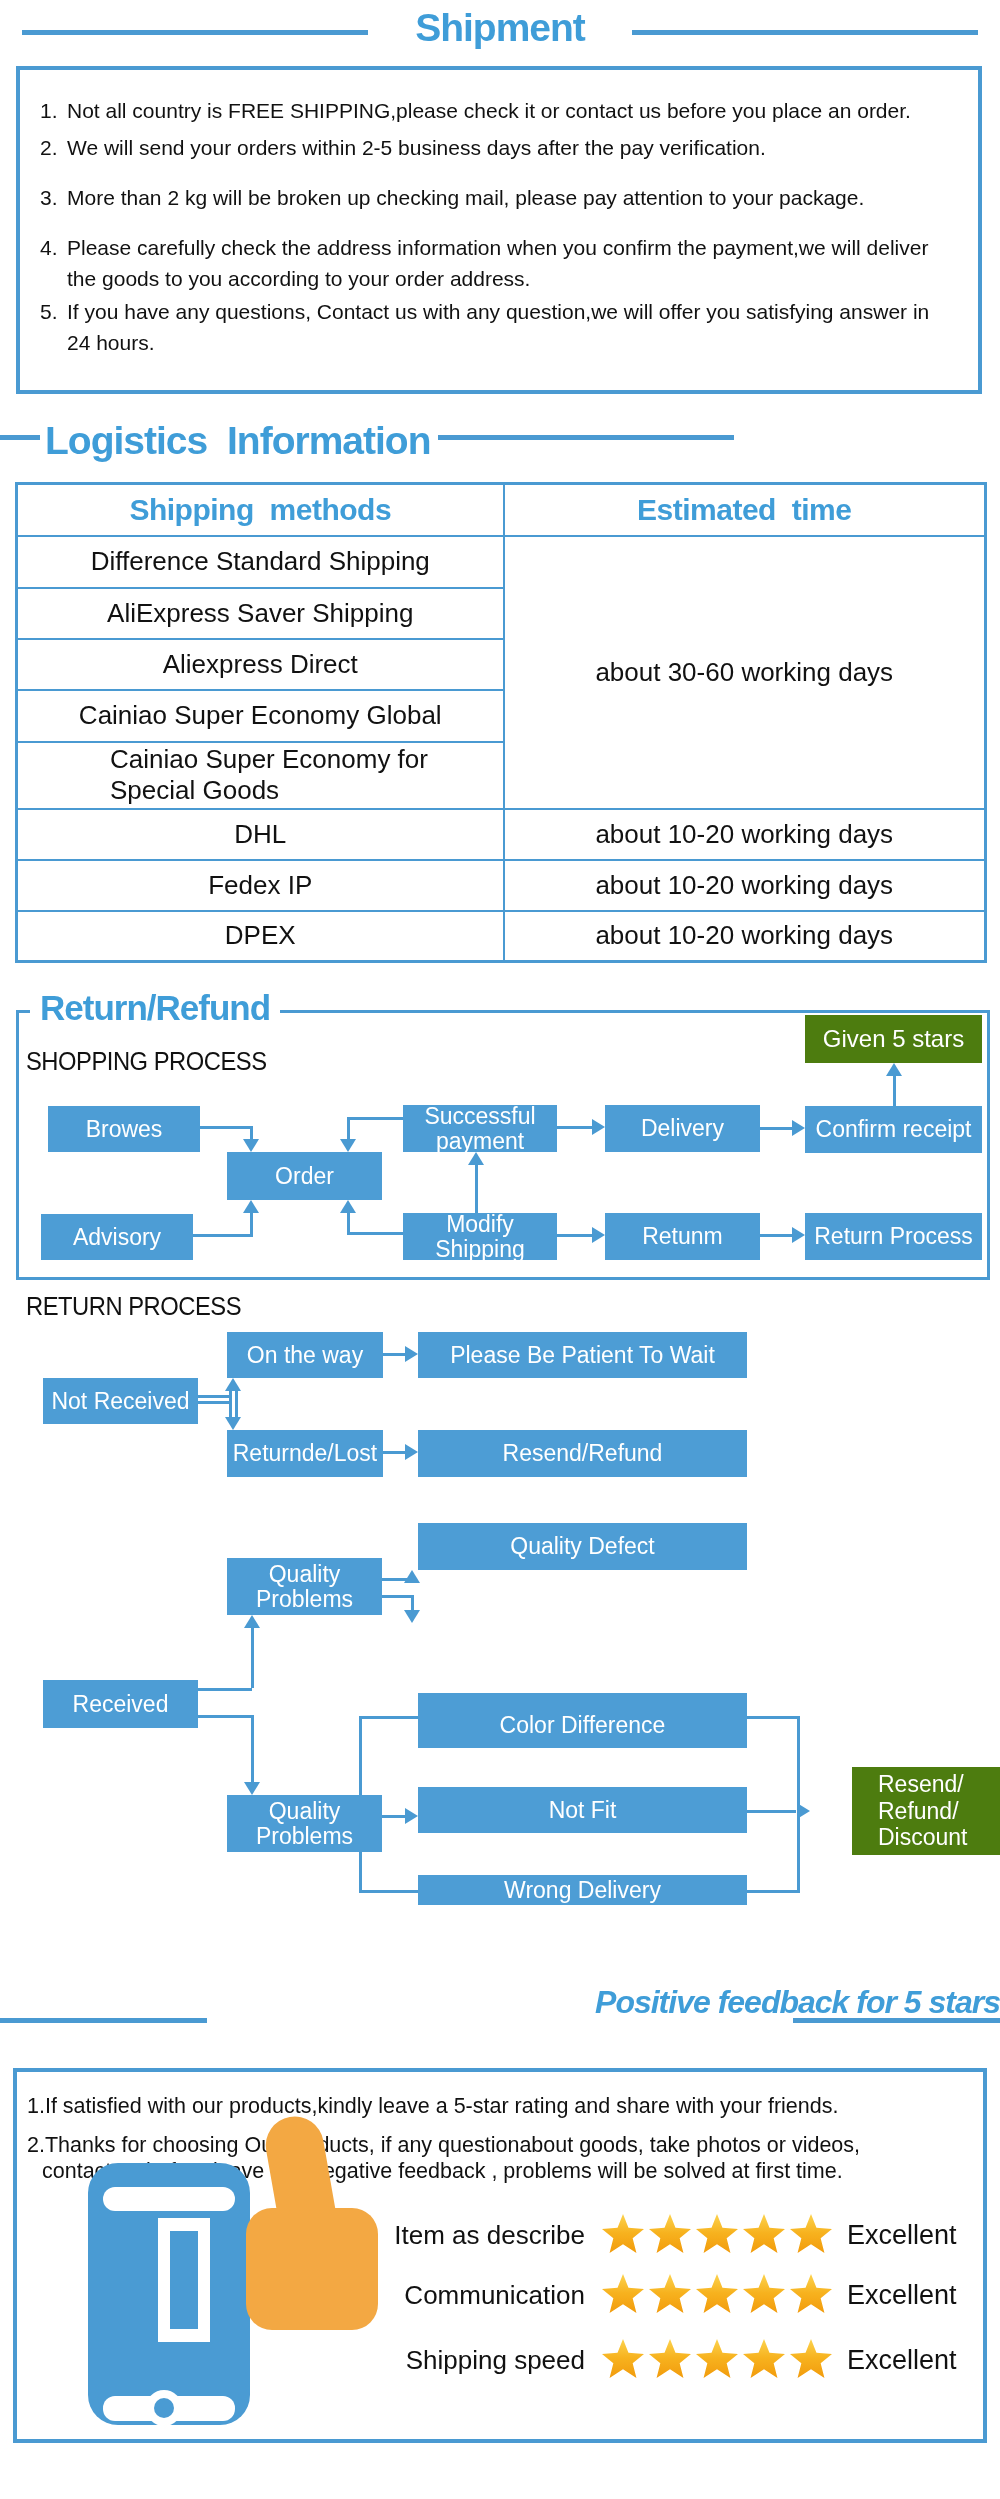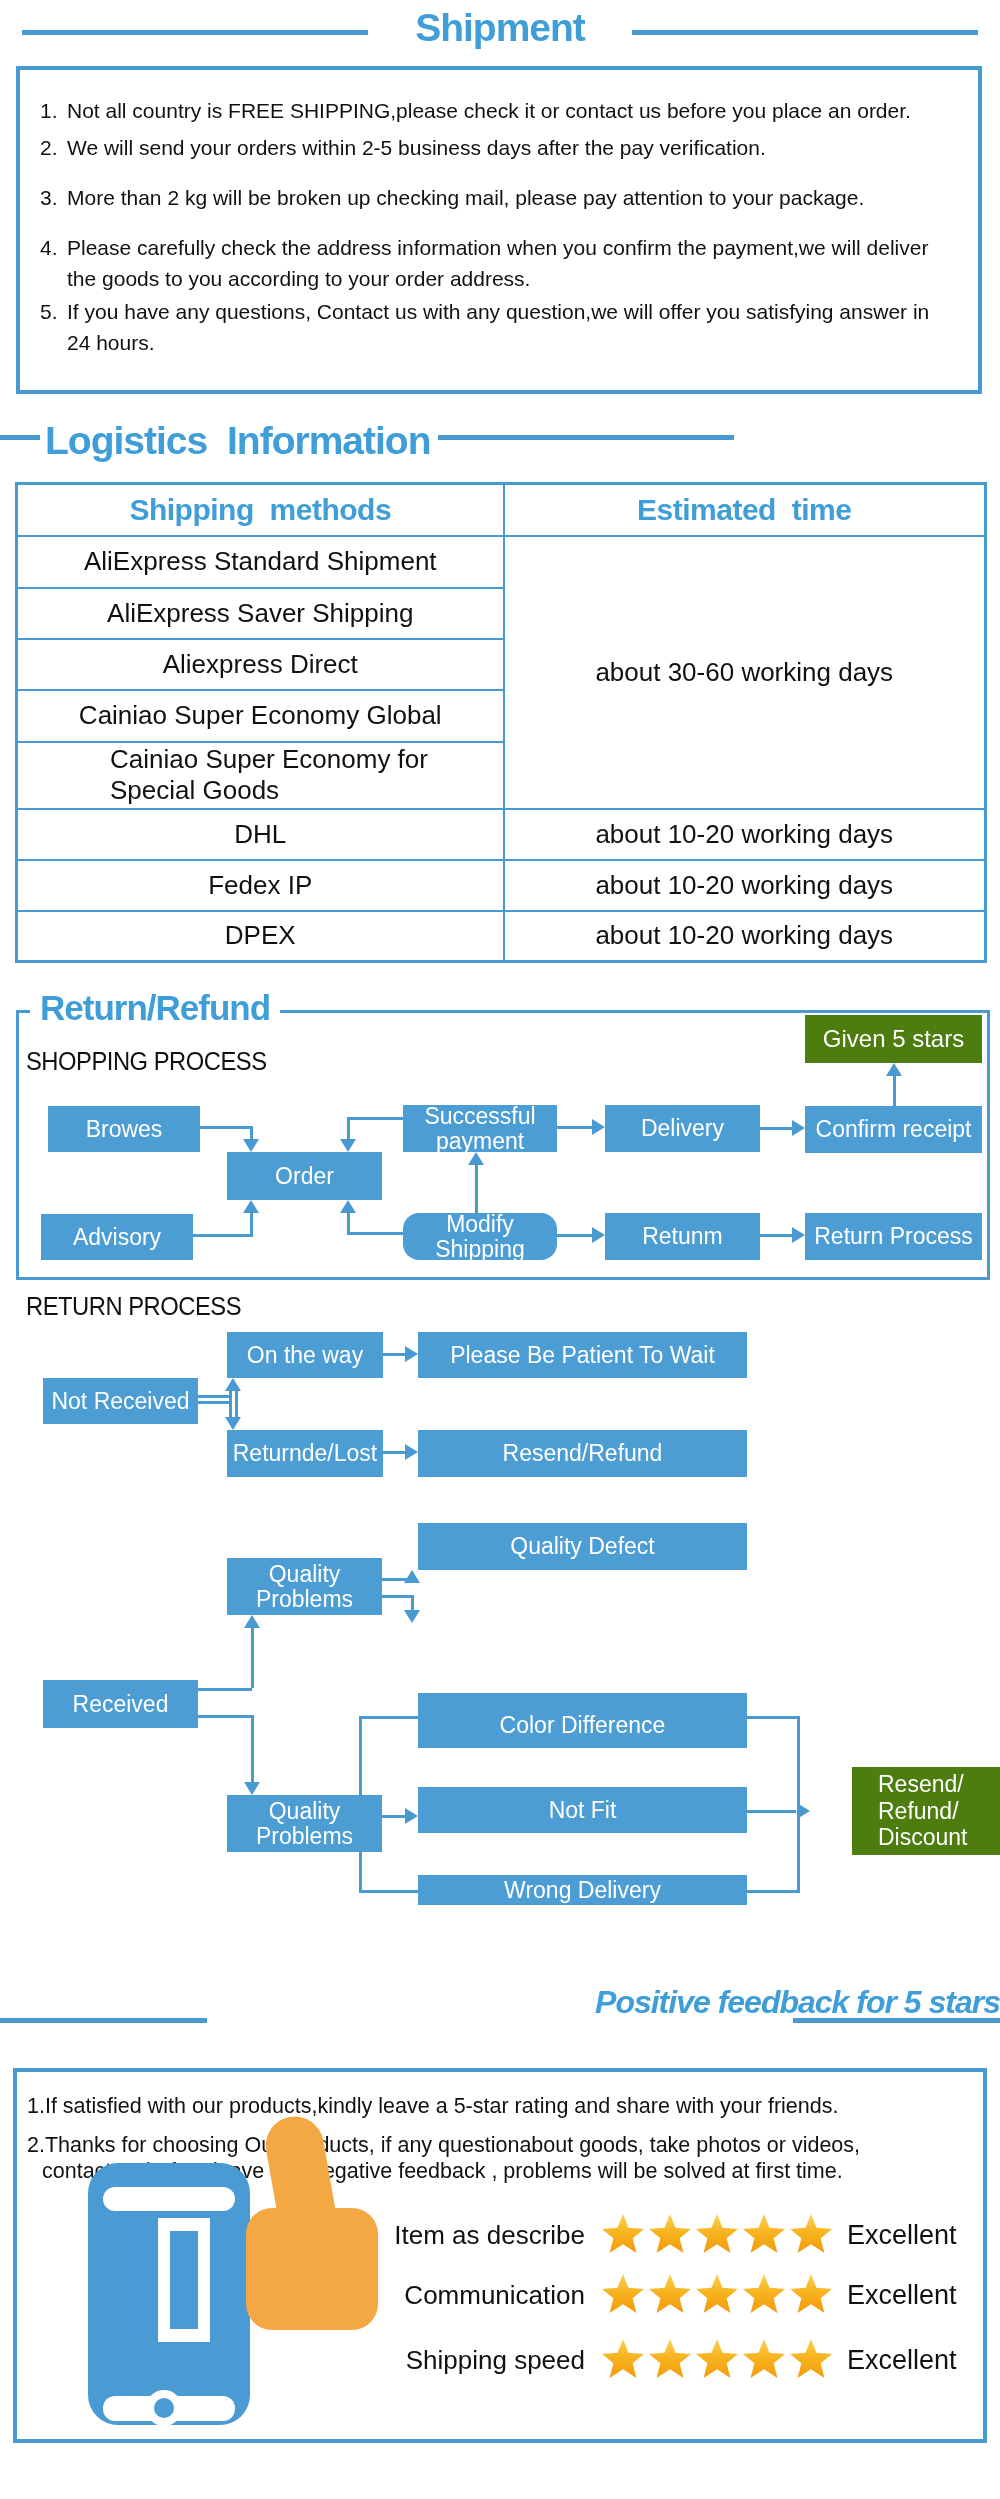--- a/index.html
+++ b/index.html
@@ -83,21 +83,21 @@
     <colgroup>
         <col style="width:487px;">
         <col style="width:482px;">
       </colgroup>
     <tbody>
         <tr style="height:52px;">
       <th>Shipping methods</th>
       <th>Estimated time</th>
     </tr>
     <tr style="height:52px;">
-      <td>AliExpress Standard Shipment</td>
+      <td>Difference Standard Shipping</td>
       <td rowspan="5">about 30-60 working days</td>
     </tr>
     <tr style="height:51px;">
       <td>AliExpress Saver Shipping</td>
     </tr>
     <tr style="height:51px;">
       <td>Aliexpress Direct</td>
     </tr>
     <tr style="height:52px;">
       <td>Cainiao Super Economy Global</td>
@@ -121,21 +121,21 @@
     </table>
 
   <div class="bigbox" style="left:16px;top:1010px;width:974px;height:270px;border-width:3px;"></div>
   <div class="sec-title" style="left:30px;top:986px;font-size:35px;background:#fff;padding:0 10px;height:44px;line-height:44px;z-index:3;">Return/Refund</div>
   <div class="plabel" style="left:26px;top:1047px;">SHOPPING PROCESS</div>
 
   <div class="node" style="left:48px;top:1106px;width:152px;height:46px;">Browes</div>
   <div class="node" style="left:41px;top:1214px;width:152px;height:46px;">Advisory</div>
   <div class="node" style="left:227px;top:1152px;width:155px;height:48px;">Order</div>
   <div class="node" style="left:403px;top:1105px;width:154px;height:47px;padding:0 18px;">Successful payment</div>
-  <div class="node" style="left:403px;top:1213px;width:154px;height:47px;padding:0 30px;border-radius:16px;">Modify Shipping</div>
+  <div class="node" style="left:403px;top:1213px;width:154px;height:47px;padding:0 30px;">Modify Shipping</div>
   <div class="node" style="left:605px;top:1105px;width:155px;height:47px;">Delivery</div>
   <div class="node" style="left:605px;top:1213px;width:155px;height:47px;">Retunm</div>
   <div class="node" style="left:805px;top:1106px;width:177px;height:47px;">Confirm receipt</div>
   <div class="node" style="left:805px;top:1213px;width:177px;height:47px;">Return Process</div>
   <div class="node orange" style="left:805px;top:1015px;width:177px;height:48px;font-size:24px;">Given 5 stars</div>
 
   <div class="cline" style="left:193px;top:1126px;width:60px;height:3px;"></div>
   <div class="cline" style="left:250px;top:1126px;width:3px;height:14px;"></div>
   <div class="arr down" style="left:243px;top:1139px;"></div>
   <div class="cline" style="left:347px;top:1117px;width:56px;height:3px;"></div>

